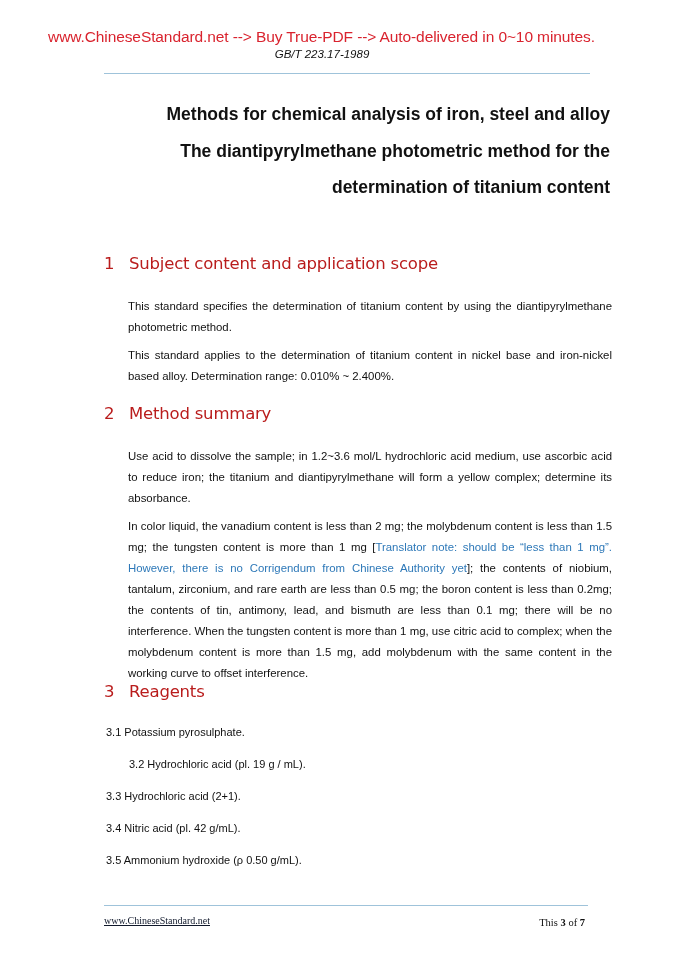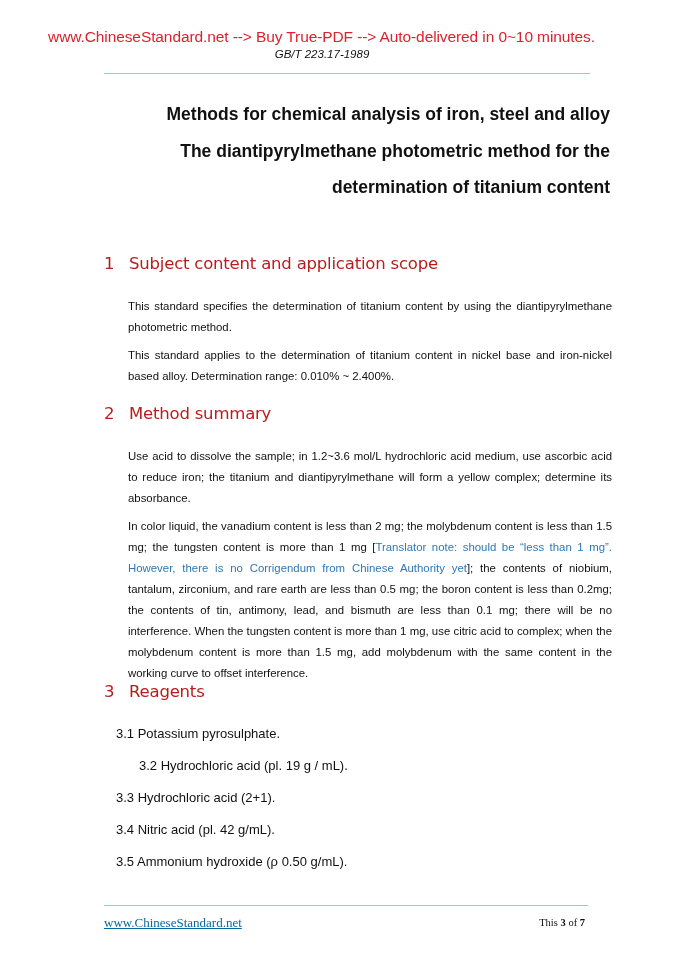--- a/index.html
+++ b/index.html
@@ -6,23 +6,23 @@
   body { width: 693px; height: 980px; position: relative; overflow: hidden; font-family: "Liberation Sans", sans-serif; color: #111; }
   .banner { position: absolute; top: 28px; left: 0; width: 643px; text-align: center; color: #d9232e; font-size: 15.5px; font-family: "Liberation Sans", sans-serif; letter-spacing: -0.1px; }
   .docid { position: absolute; top: 48px; left: 0; width: 644px; text-align: center; font-size: 11.5px; color: #111; font-style: italic; }
   .rule-top { position: absolute; top: 73px; left: 104px; width: 486px; height: 0; border-top: 1px solid #9fc3da; }
   .title { position: absolute; left: 90px; width: 520px; text-align: right; font-weight: bold; font-size: 17.5px; color: #111; }
   .t1 { top: 104px; } .t2 { top: 141px; } .t3 { top: 177px; }
   .heading { position: absolute; left: 104px; font-family: "DejaVu Sans", sans-serif; font-size: 16.5px; color: #b91c1c; font-weight: normal; letter-spacing: -0.2px; }
   .heading .num { display: inline-block; width: 25px; }
   .para { position: absolute; left: 104px; width: 484px; font-size: 11.4px; line-height: 21px; text-align: justify; color: #111; margin-left: 24px; }
   .note { color: #2d78b8; }
-  .item { position: absolute; left: 116px; font-size: 13px; color: #111; }
+  .item { position: absolute; left: 106px; font-size: 11px; color: #111; }
   .rule-bottom { position: absolute; top: 905px; left: 104px; width: 484px; height: 0; border-top: 1px solid #9fc3da; }
-  .footer-link { position: absolute; top: 915px; left: 104px; font-family: "Liberation Serif", serif; font-size: 13px; color: #0369a1; text-decoration: underline; }
+  .footer-link { position: absolute; top: 915px; left: 104px; font-family: "Liberation Serif", serif; font-size: 10px; color: #0f172a; text-decoration: underline; }
   .footer-page { position: absolute; top: 917px; right: 108px; font-family: "Liberation Serif", serif; font-size: 10.5px; color: #111; }
   .footer-page b { font-weight: bold; }
 </style>
 </head>
 <body>
 
 <div class="banner">www.ChineseStandard.net --&gt; Buy True-PDF --&gt; Auto-delivered in 0~10 minutes.</div>
 <div class="docid">GB/T 223.17-1989</div>
 <div class="rule-top"></div>
 

